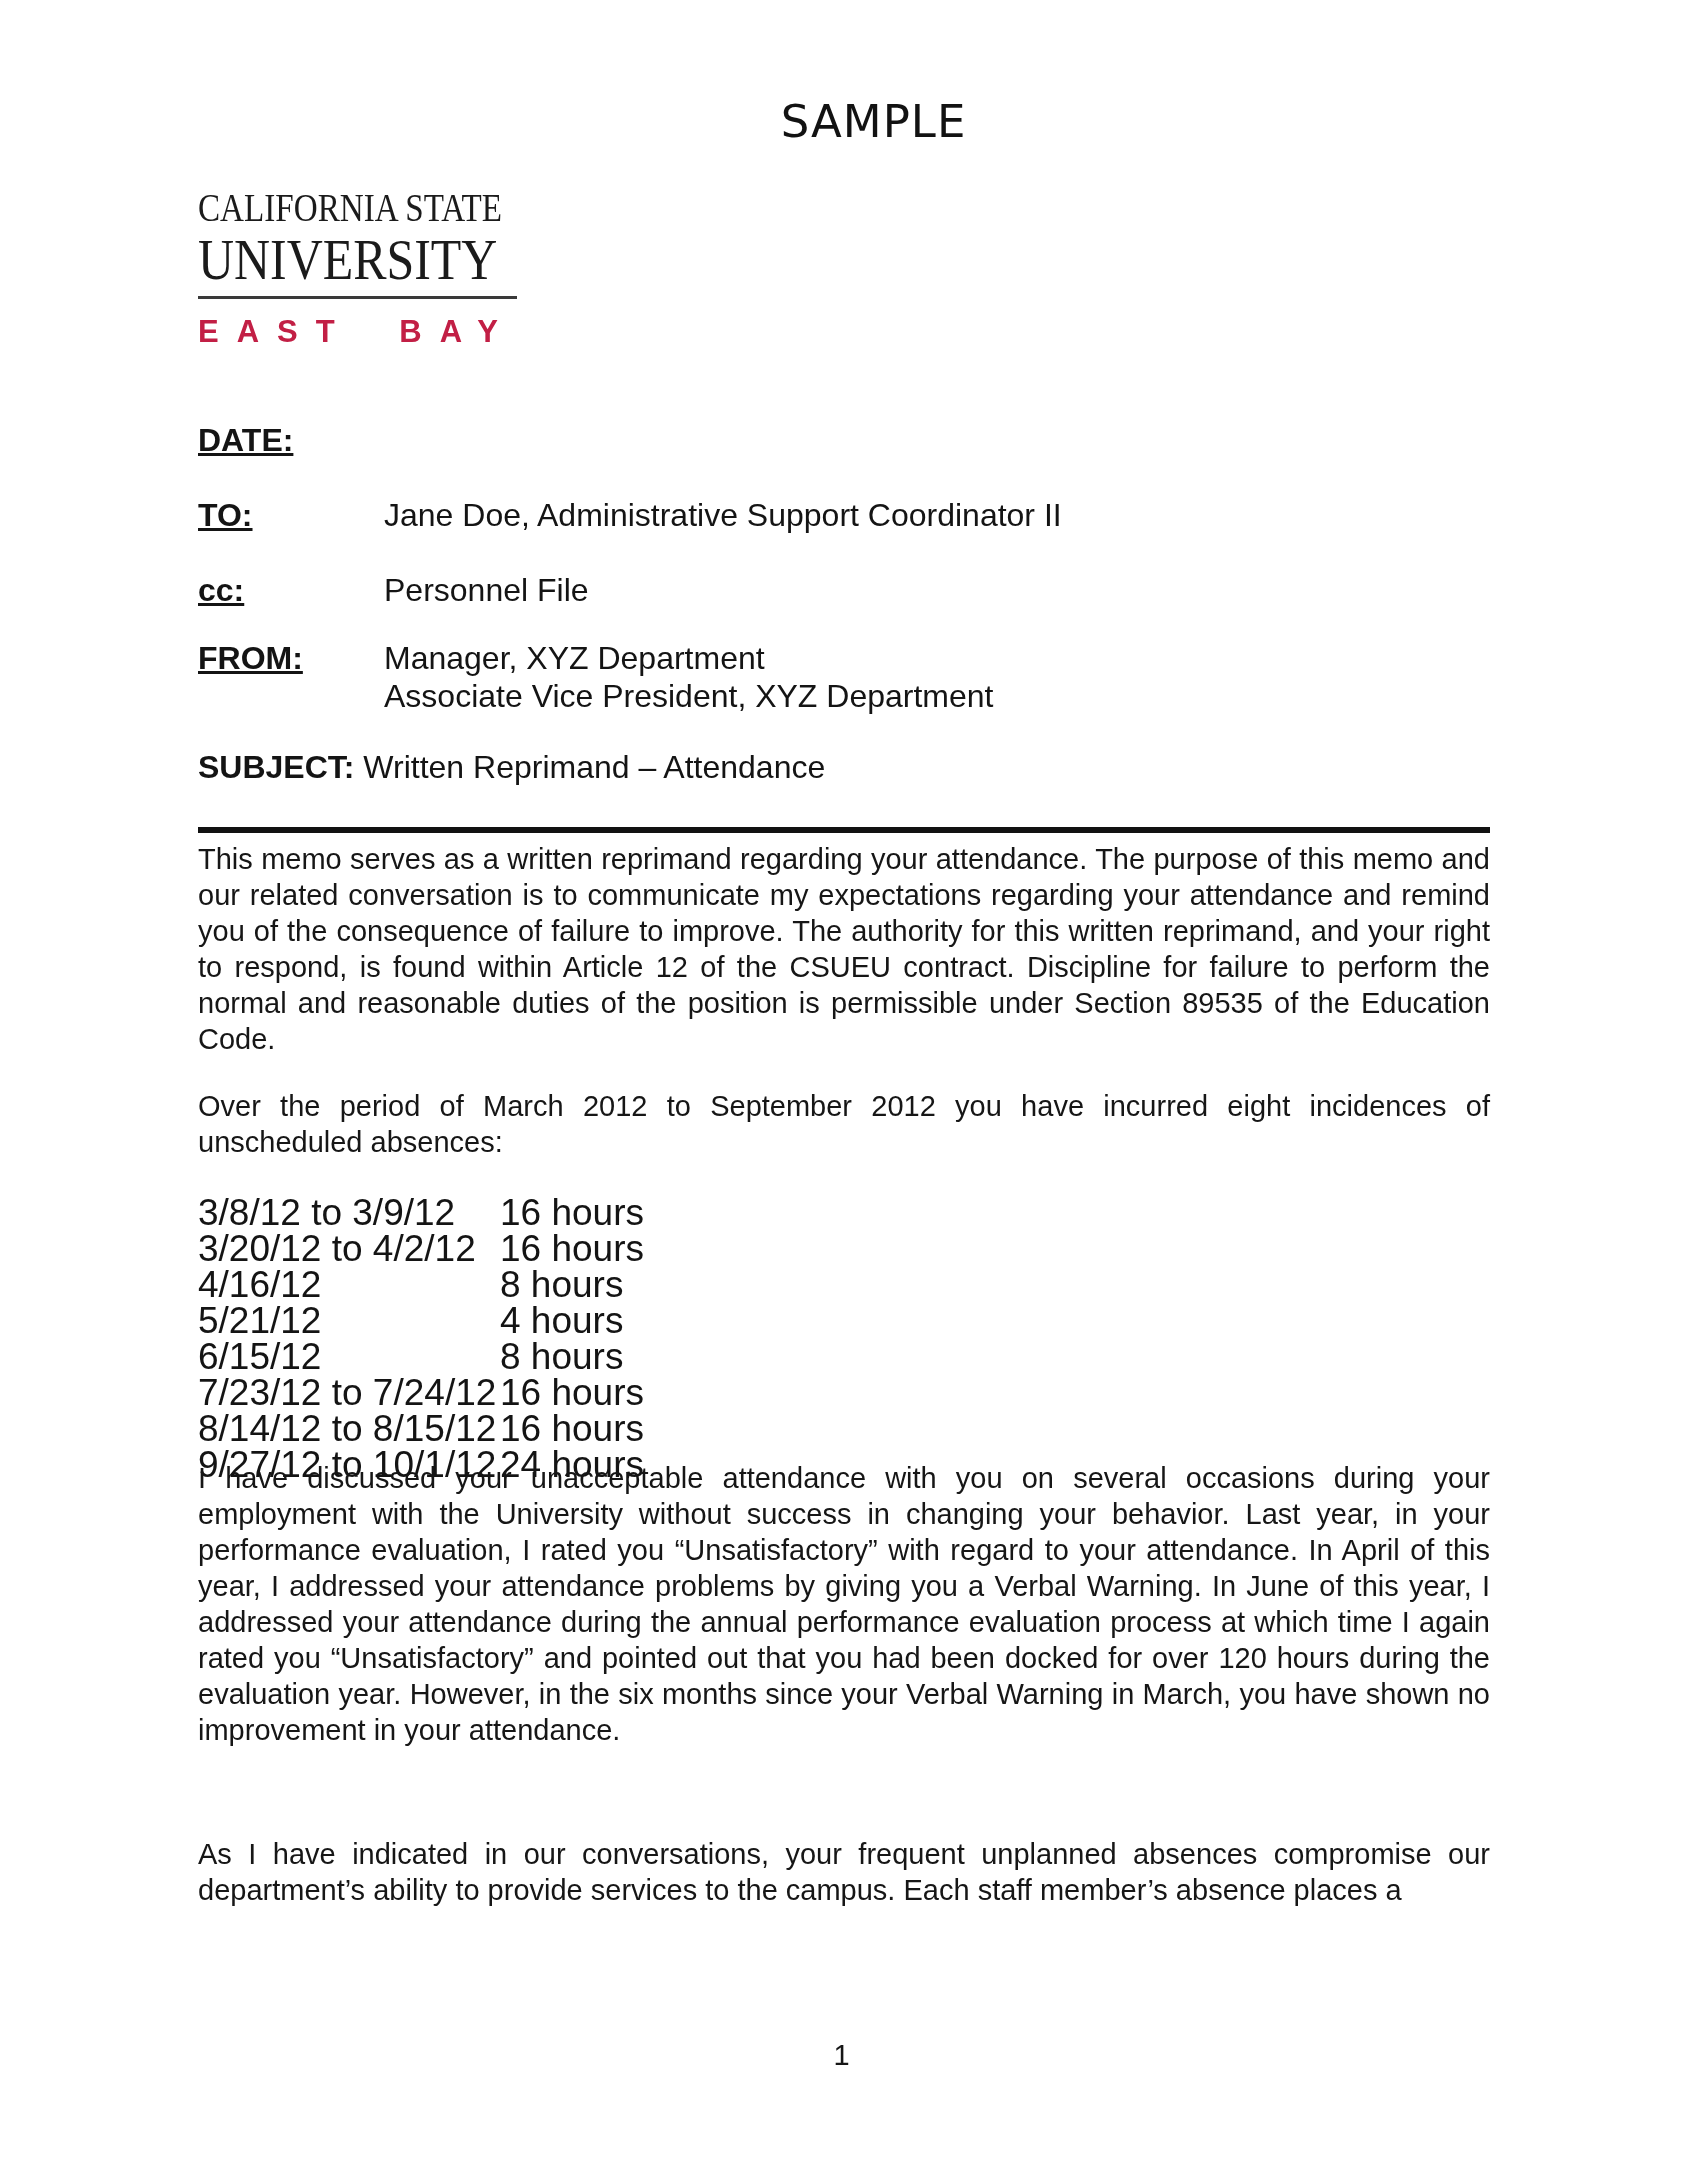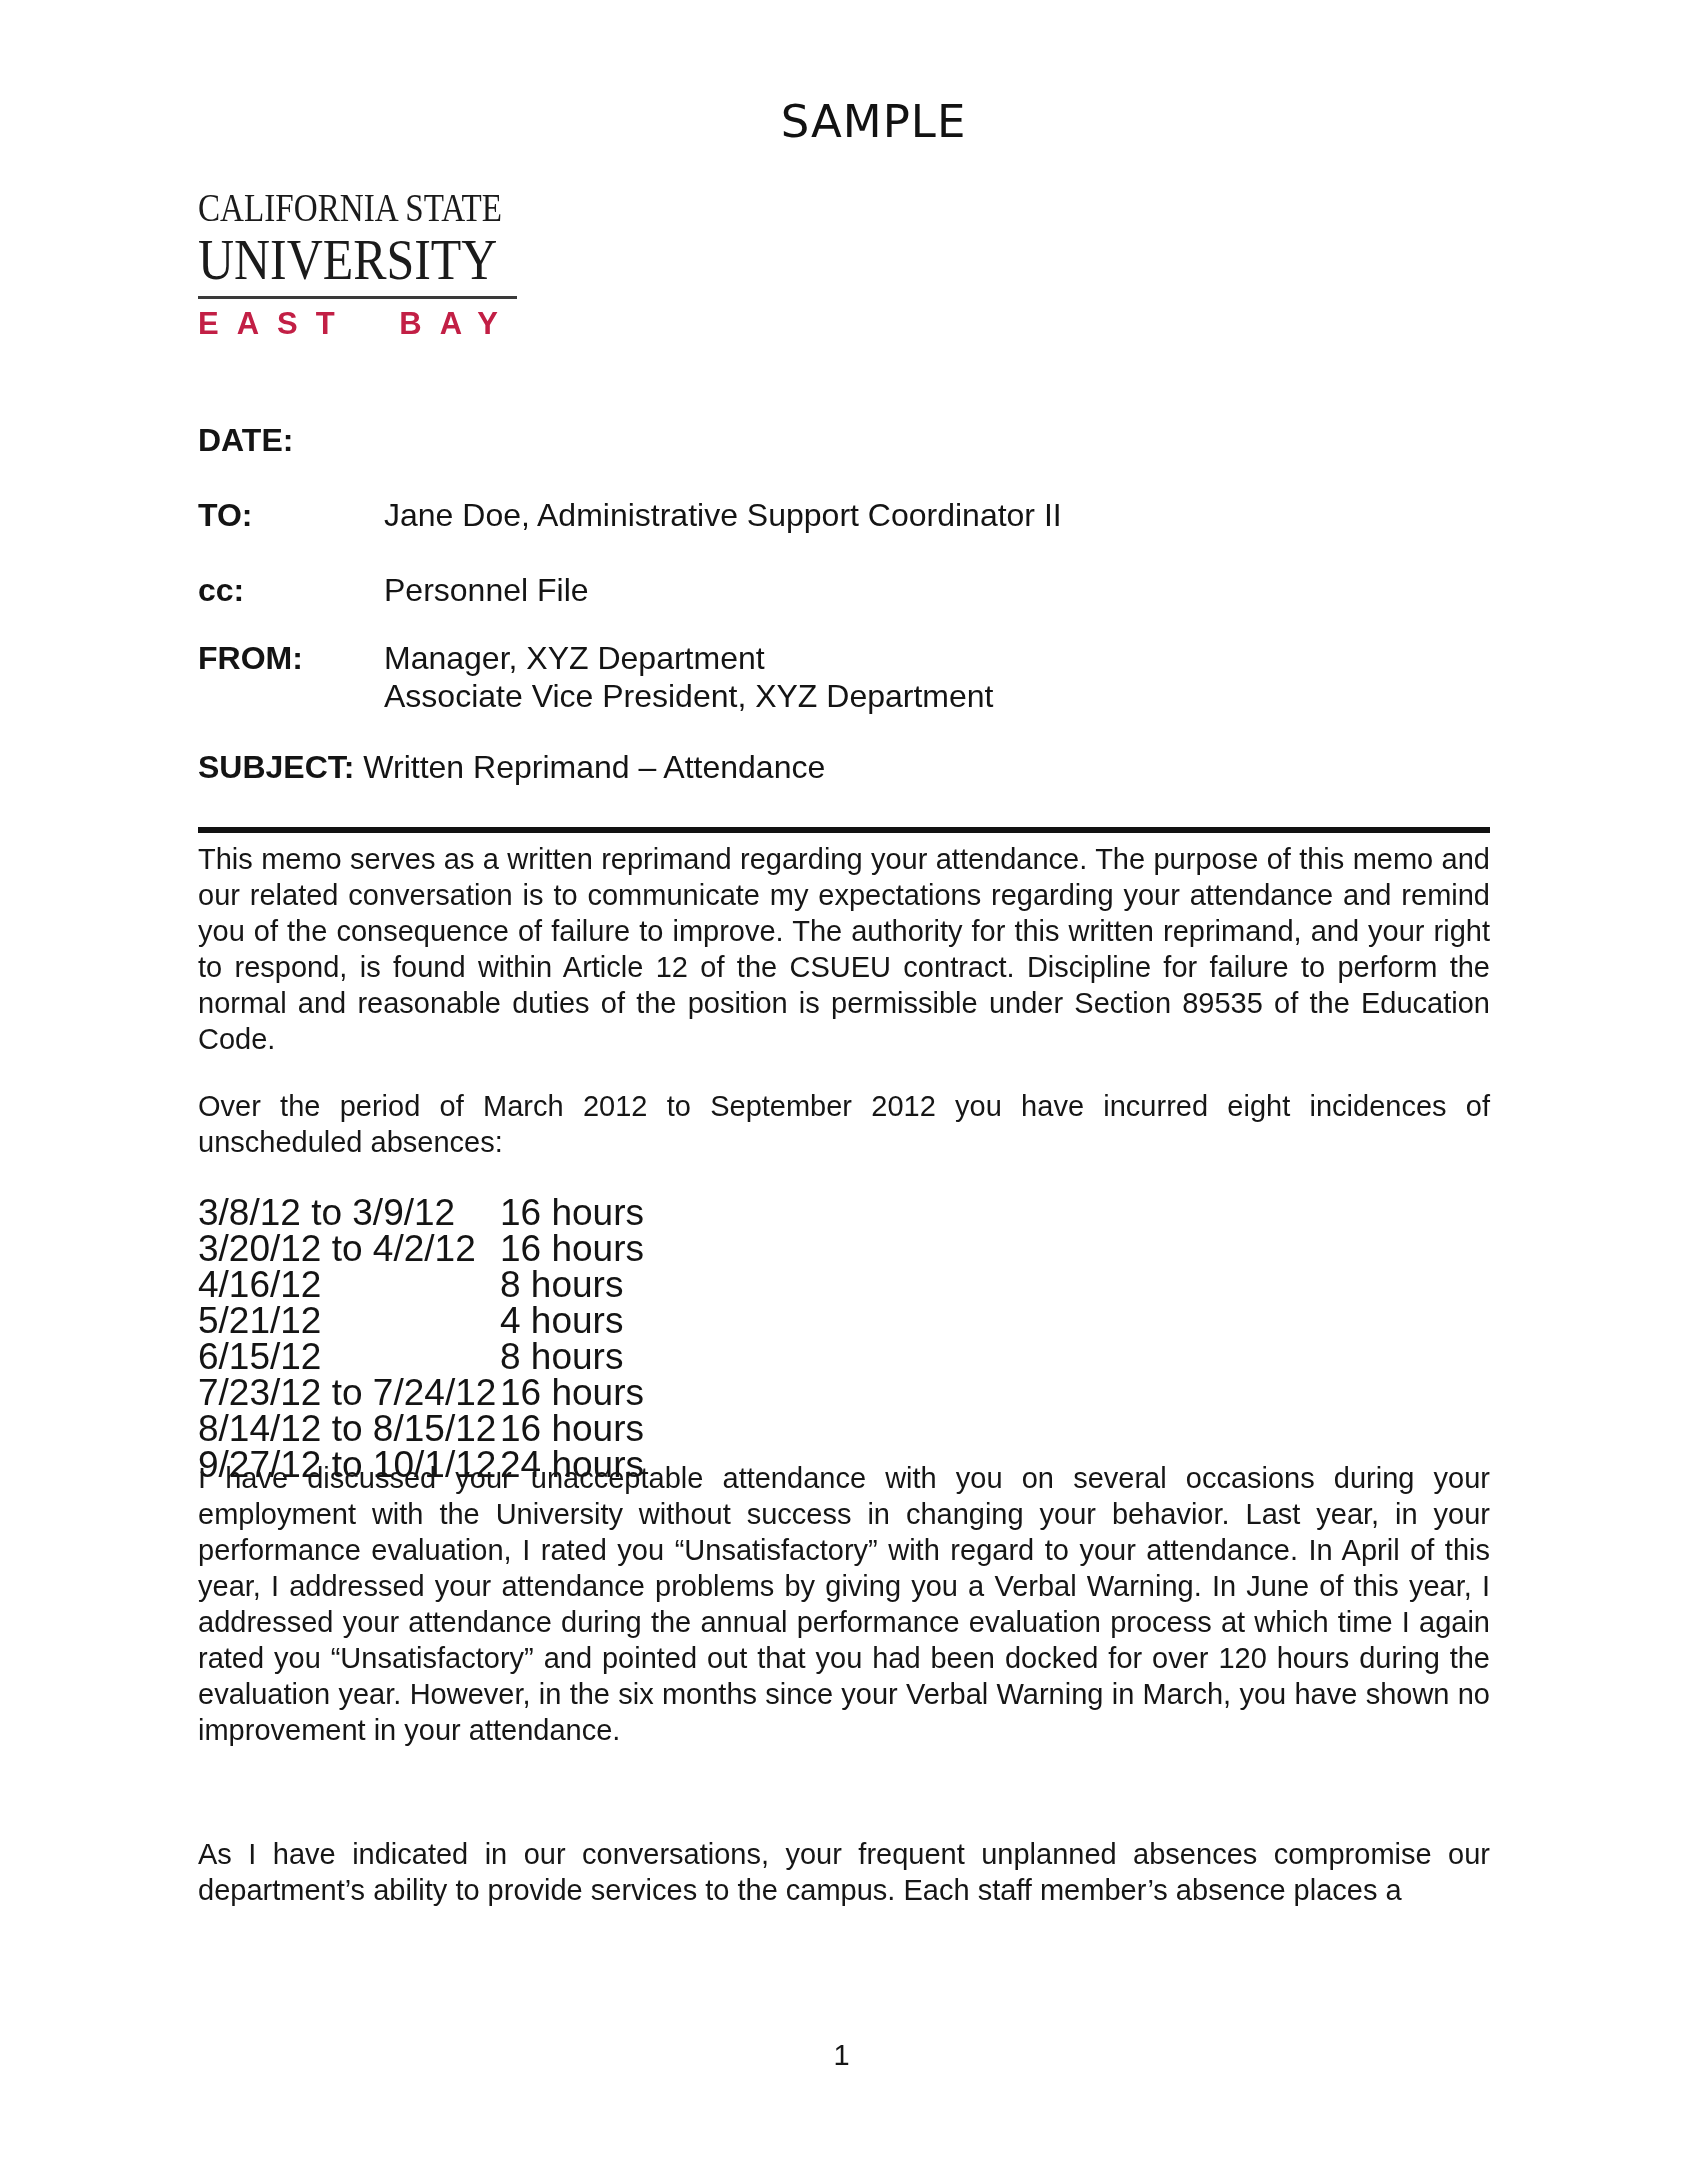--- a/index.html
+++ b/index.html
@@ -47,38 +47,38 @@
     line-height: 1.0;
     margin-top: 2px;
   }
   .logo-rule {
     width: 319px;
     height: 0;
     border-top: 3px solid #3a3a3a;
     margin-top: 7px;
   }
   .logo-line3 {
-    margin-top: 9px;
+    margin-top: 17px;
     font-weight: bold;
     font-size: 31px;
     letter-spacing: 18px;
     word-spacing: 20px;
     white-space: nowrap;
     line-height: 1.0;
   }
   .memo-fields {
     position: absolute;
     top: 421px; left: 198px;
     width: 1292px;
     font-size: 32px;
   }
   .memo-row { display: flex; line-height: 38px; }
   .memo-row.gap-a { margin-bottom: 37px; }
   .memo-row.gap-b { margin-bottom: 30px; margin-top: 8px; }
-  .memo-label { width: 186px; font-weight: bold; flex: 0 0 186px; }
+  .memo-label { width: 186px; font-weight: bold; flex: 0 0 186px; text-decoration: underline; }
   .memo-values { flex: 1; }
   .memo-value { line-height: 38px; }
   .subject-row {
     position: absolute;
     top: 748px; left: 198px;
     width: 1292px;
     font-size: 32px;
     line-height: 38px;
     white-space: nowrap;
   }

